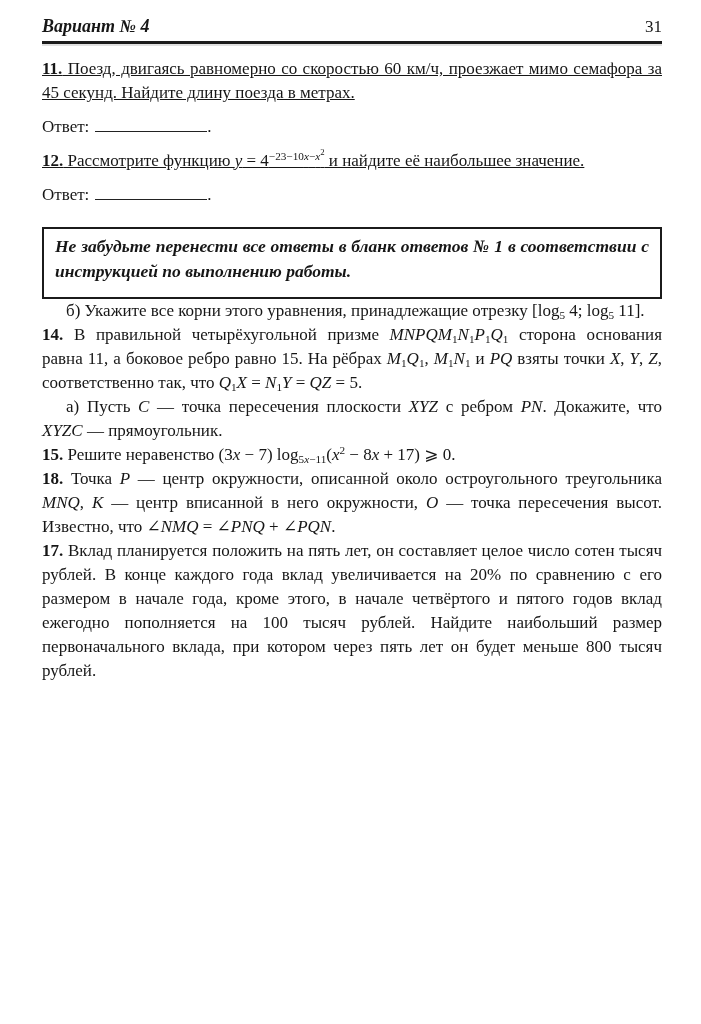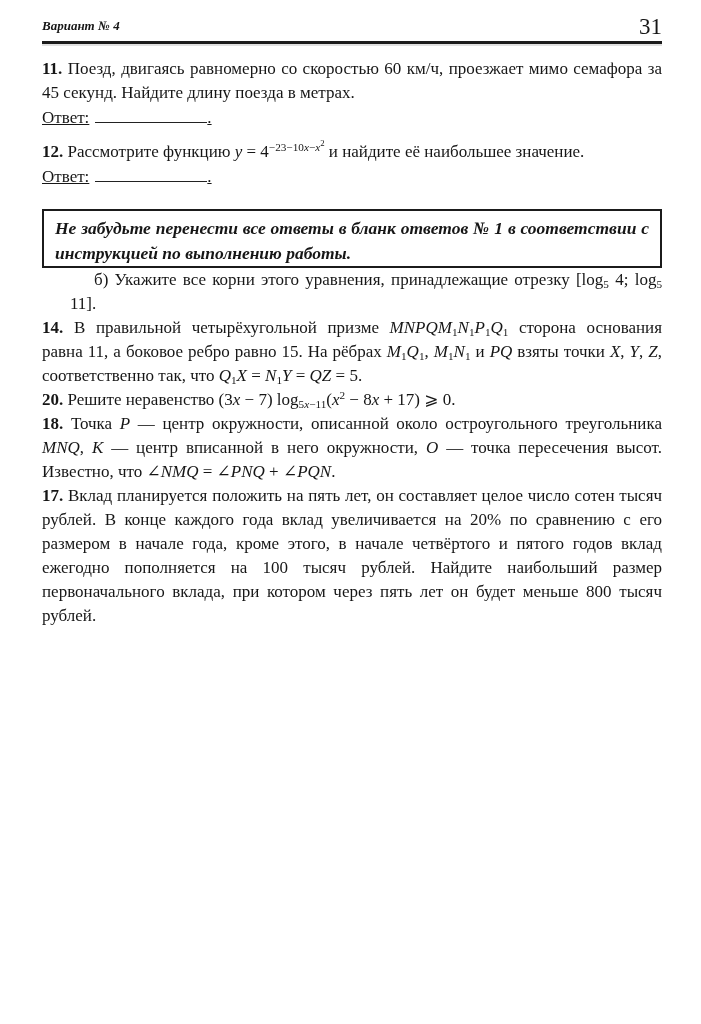--- a/index.html
+++ b/index.html
@@ -12,36 +12,36 @@
     color:#161616;
     font-family:"Liberation Serif","DejaVu Serif",serif;
     font-size:17px;
     line-height:24px;
     overflow:hidden;
   }
   .hdr{
     display:flex;justify-content:space-between;align-items:flex-end;
     height:26px;
   }
-  .variant{font-style:italic;font-weight:bold;font-size:13px;}
-  .pagenum{font-size:23px;line-height:22px;}
+  .variant{font-style:italic;font-weight:bold;font-size:18px;}
+  .pagenum{font-size:17px;line-height:22px;}
   .rule{height:3px;background:#1b1b1b;margin-top:3px;box-shadow:0 2px 0 rgba(0,0,0,0.12);}
   p{margin:0;text-align:justify;}
-  .prob{margin-top:10px;}
+  .prob{margin-top:10px;text-decoration:underline;}
   .first{margin-top:13px;}
-  .sub{text-indent:24px;margin-left:28px;}
-  .ansline{margin-top:1px;text-align:left;text-decoration:underline;}
+  .sub{text-indent:24px;}
+  .ansline{margin-top:10px;text-align:left;}
   .blank{
     display:inline-block;width:112px;height:13px;
     border-bottom:1.6px solid #222;
     margin-left:6px;vertical-align:baseline;
   }
   .notice{
     border:2px solid #1b1b1b;
-    padding:5px 11px 0 11px;
+    padding:5px 11px 13px 11px;
     margin-top:20px;
     font-weight:bold;font-style:italic;
     font-size:17.5px;line-height:25px;
   }
   .notice + .notice{margin-top:11px;}
   .notice p{text-align:justify;}
   .bd{font-weight:bold;}
   .it{font-style:italic;}
   sup{font-size:66%;line-height:0;position:relative;vertical-align:baseline;top:-0.55em;}
   sub{font-size:66%;line-height:0;position:relative;vertical-align:baseline;top:0.3em;}
@@ -67,20 +67,21 @@
   <p class="ansline"><span>Ответ:</span><span class="blank"></span><span>.</span></p>
 
   <div class="notice">
     <p>Не забудьте перенести все ответы в бланк ответов № 1 в соответствии с инструкцией по выполнению работы.</p>
   </div>
 
 
   <p class="sub">б) Укажите все корни этого уравнения, принадлежащие отрезку [log<sub>5</sub> 4; log<sub>5</sub> 11].</p>
 
   <p><span class="bd">14.</span> В правильной четырёхугольной призме <span class="it">MNPQM</span><sub>1</sub><span class="it">N</span><sub>1</sub><span class="it">P</span><sub>1</sub><span class="it">Q</span><sub>1</sub> сторона основания равна 11, а боковое ребро равно 15. На рёбрах <span class="it">M</span><sub>1</sub><span class="it">Q</span><sub>1</sub>, <span class="it">M</span><sub>1</sub><span class="it">N</span><sub>1</sub> и <span class="it">PQ</span> взяты точки <span class="it">X</span>, <span class="it">Y</span>, <span class="it">Z</span>, соответственно так, что <span class="it">Q</span><sub>1</sub><span class="it">X</span> = <span class="it">N</span><sub>1</sub><span class="it">Y</span> = <span class="it">QZ</span> = 5.</p>
+  <p class="sub">а) Пусть <span class="it">C</span> — точка пересечения плоскости <span class="it">XYZ</span> с ребром <span class="it">PN</span>. Докажите, что <span class="it">XYZC</span> — прямоугольник.</p>
 
-  <p><span class="bd">20.</span> Решите неравенство (3<span class="it">x</span> − 7) log<sub>5<span class="it">x</span>−11</sub>(<span class="it">x</span><sup>2</sup> − 8<span class="it">x</span> + 17) ⩾ 0.</p>
+  <p><span class="bd">15.</span> Решите неравенство (3<span class="it">x</span> − 7) log<sub>5<span class="it">x</span>−11</sub>(<span class="it">x</span><sup>2</sup> − 8<span class="it">x</span> + 17) ⩾ 0.</p>
 
   <p><span class="bd">18.</span> Точка <span class="it">P</span> — центр окружности, описанной около остроугольного треугольника <span class="it">MNQ</span>, <span class="it">K</span> — центр вписанной в него окружности, <span class="it">O</span> — точка пересечения высот. Известно, что ∠<span class="it">NMQ</span> = ∠<span class="it">PNQ</span> + ∠<span class="it">PQN</span>.</p>
 
   <p><span class="bd">17.</span> Вклад планируется положить на пять лет, он составляет целое число сотен тысяч рублей. В конце каждого года вклад увеличивается на 20% по сравнению с его размером в начале года, кроме этого, в начале четвёртого и пятого годов вклад ежегодно пополняется на 100 тысяч рублей. Найдите наибольший размер первоначального вклада, при котором через пять лет он будет меньше 800 тысяч рублей.</p>
 
 </div>
 
 </body></html>

